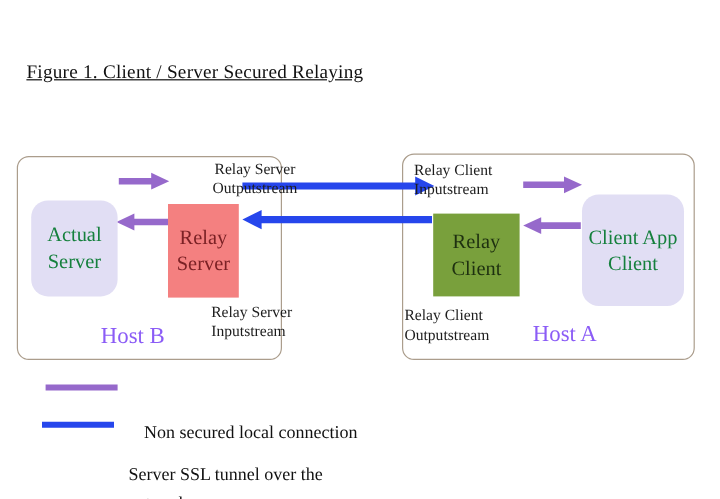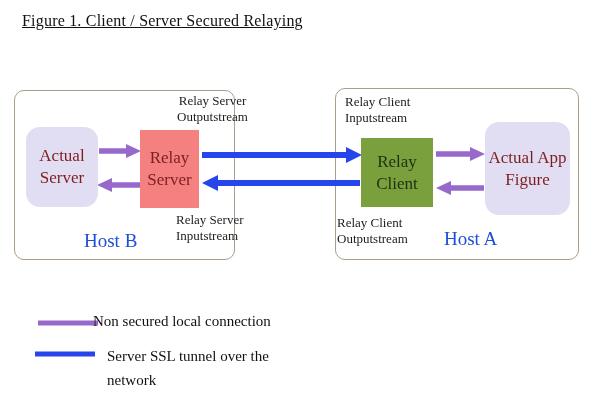--- a/index.html
+++ b/index.html
@@ -1,56 +1,56 @@
 <!DOCTYPE html>
 <html style="--c-purple: #9669cb; --c-blue: #2646ec; --c-salmon: #f48080; --c-salmon_text: #7b2125; --c-green: #79a03c; --c-green_text: #1e3010; --c-lavender: #e1def4; --c-host_border: #ab9d8c;"><head>
 <meta charset="utf-8">
 <style>
   html,body{margin:0;padding:0;background:#fff;}
   .canvas{
     position:relative;width:600px;height:416px;background:#fff;
     font-family:"Liberation Serif", serif;color:#1c1c1c;overflow:hidden;
   }
-  .abs{position:absolute;}
+  .abs{position:absolute;margin-top:40px;}
   .title{
     left:22px;top:12px;font-size:16px;color:#111;
     text-decoration:underline;letter-spacing:.2px;white-space:nowrap;
   }
   .host-box{
     border:1px solid var(--c-host_border,#ab9d8c);
     border-radius:10px;background:transparent;
   }
   .host-b{left:14px;top:90px;width:219px;height:168px;}
   .host-a{left:335px;top:88px;width:242px;height:170px;}
   .node{
     display:flex;align-items:center;justify-content:center;text-align:center;
     font-size:17px;line-height:22px;
   }
-  .node-lavender{background:var(--c-lavender,#e1def4);border-radius:14px;color:#7f1d1d;}
+  .node-lavender{background:var(--c-lavender,#e1def4);border-radius:14px;color:#15803d;}
   .actual-server{left:26px;top:127px;width:72px;height:80px;}
   .actual-app-client{left:485px;top:122px;width:85px;height:93px;}
   .relay-server{
     left:140px;top:130px;width:59px;height:78px;
     background:var(--c-salmon,#f48080);color:var(--c-salmon_text,#7b2125);
   }
   .relay-client{
     left:361px;top:138px;width:72px;height:69px;
     background:var(--c-green,#79a03c);color:var(--c-green_text,#1e3010);
   }
   .stream-label{font-size:13px;line-height:16px;white-space:nowrap;}
   .lbl-rs-out{left:165px;top:93px;width:95px;text-align:center;}
   .lbl-rc-in{left:345px;top:94px;text-align:left;}
   .lbl-rs-in{left:176px;top:212px;text-align:left;}
   .lbl-rc-out{left:337px;top:215px;text-align:left;}
   .network-label{left:252px;top:154px;font-size:19px;color:#111;white-space:nowrap;}
-  .host-label{font-size:19px;color:#1d4ed8;white-space:nowrap;}
+  .host-label{font-size:19px;color:#8b5cf6;white-space:nowrap;}
   .host-b-label{left:84px;top:230px;}
   .host-a-label{left:444px;top:228px;}
   .legend-text{font-size:15px;color:#111;}
-  .legend-text-1{left:93px;top:313px;white-space:nowrap;}
+  .legend-text-1{left:120px;top:313px;white-space:nowrap;}
   .legend-text-2{left:107px;top:344px;width:198px;line-height:24px;}
   svg.overlay{position:absolute;left:0;top:0;width:600px;height:416px;pointer-events:none;}
   .arrow-purple line{stroke:var(--c-purple,#9669cb);stroke-width:5.5;}
   .arrow-purple polygon{fill:var(--c-purple,#9669cb);}
   .arrow-blue line{stroke:var(--c-blue,#2646ec);stroke-width:6;}
   .arrow-blue polygon{fill:var(--c-blue,#2646ec);}
   .legend-swatch-purple{stroke:var(--c-purple,#9669cb);stroke-width:5;}
   .legend-swatch-blue{stroke:var(--c-blue,#2646ec);stroke-width:5;}
 </style>
 </head>
@@ -96,21 +96,21 @@
       <line class="legend-swatch-purple" x1="38" y1="323" x2="98" y2="323"></line>
     </g>
     <g>
       <line class="legend-swatch-blue" x1="35" y1="354" x2="95" y2="354"></line>
     </g>
   </svg>
 
   <div class="abs node node-lavender actual-server">Actual Server</div>
   <div class="abs node relay-server">Relay Server</div>
   <div class="abs node relay-client">Relay Client</div>
-  <div class="abs node node-lavender actual-app-client">Actual App Figure</div>
+  <div class="abs node node-lavender actual-app-client">Client App Client</div>
 
   <div class="abs stream-label lbl-rs-out">
     <div>Relay Server</div>
     <div>Outputstream</div>
   </div>
   <div class="abs stream-label lbl-rc-in">
     <div>Relay Client</div>
     <div>Inputstream</div>
   </div>
   <div class="abs stream-label lbl-rs-in">

